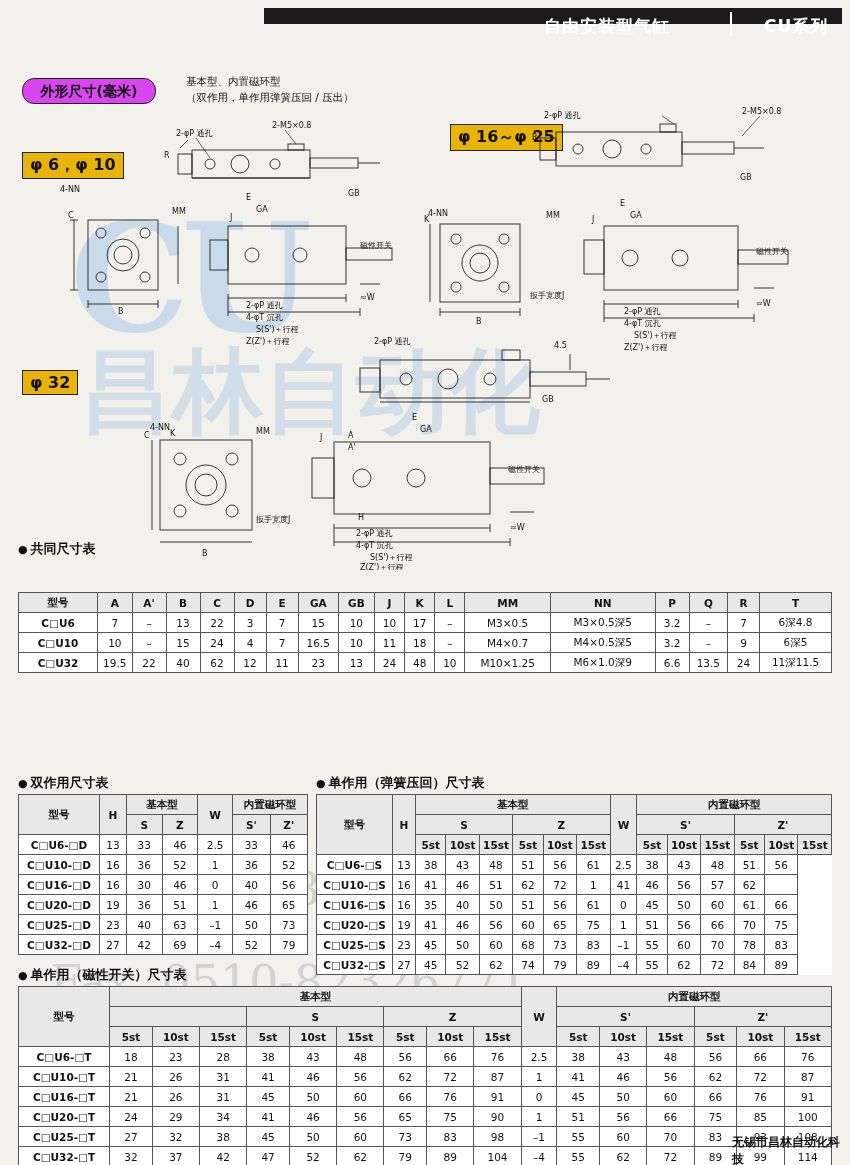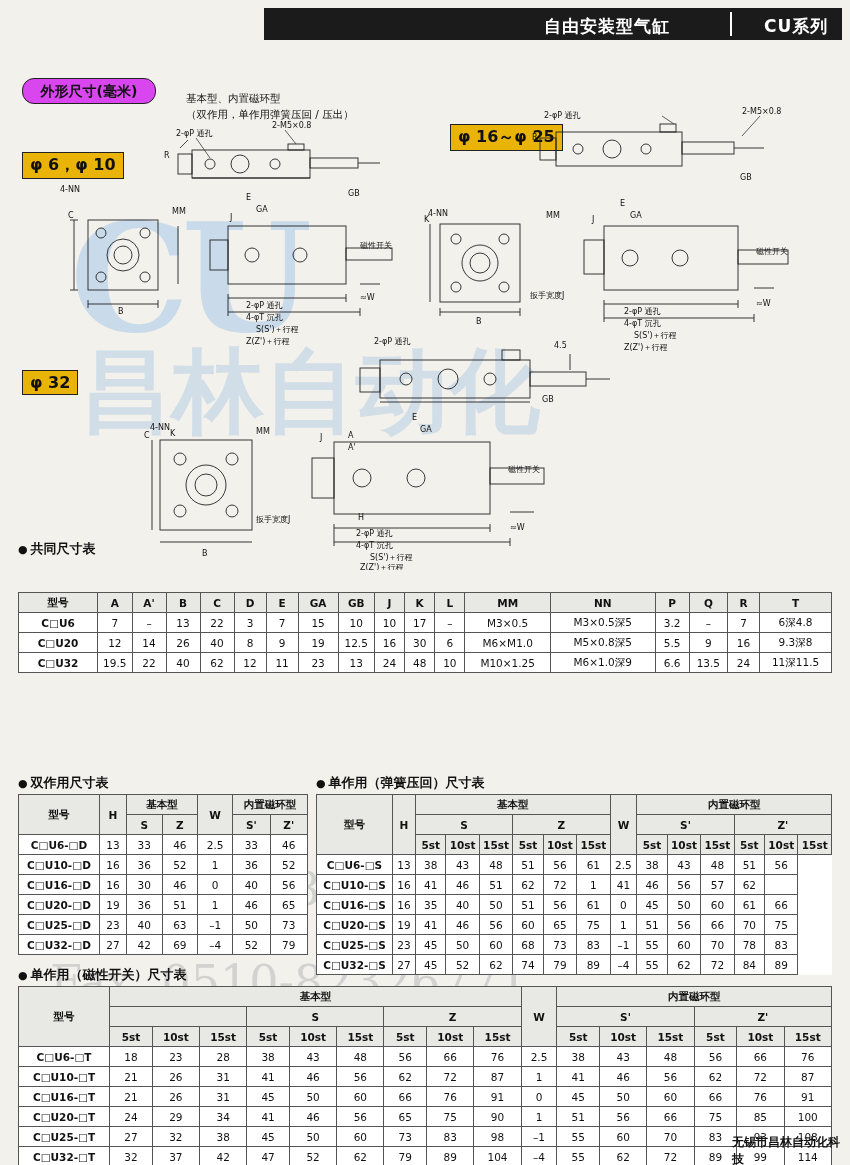--- a/index.html
+++ b/index.html
@@ -25,33 +25,33 @@
   .wm-tel{
     left:60px;top:862px;color:#cfcfcf;font-size:46px;
     font-family:"DejaVu Serif","Liberation Serif",serif;opacity:.9;
   }
   .wm-fax{
     left:50px;top:955px;color:#cfcfcf;font-size:46px;
     font-family:"DejaVu Serif","Liberation Serif",serif;opacity:.9;
   }
   
   .header{
-    position:absolute;left:264px;top:8px;width:578px;height:32px;
+    position:absolute;left:264px;top:8px;width:578px;height:16px;
     background:#1b1b1b;color:#fff;
   }
   .header .t1{position:absolute;left:280px;top:7px;font-size:17px;font-weight:bold;letter-spacing:1px;}
   .header .t2{position:absolute;left:500px;top:7px;font-size:17px;font-weight:bold;letter-spacing:1px;}
   .header .bar{position:absolute;left:466px;top:4px;width:2px;height:24px;background:#fff;}
   
   .pill{
     position:absolute;left:22px;top:78px;width:132px;height:24px;
     border:1.4px solid #222;border-radius:12px;background:#d946ef;
     text-align:center;line-height:24px;font-size:14px;font-weight:bold;
   }
-  .caption{position:absolute;font-size:10.5px;color:#111;line-height:1.35;margin-top:17px;}
+  .caption{position:absolute;font-size:10.5px;color:#111;line-height:1.35;}
   .boxlabel{
     position:absolute;border:1.2px solid #222;background:#eab308;
     font-size:16px;font-weight:bold;padding:2px 7px;
   }
   
   .draw{position:absolute;}
   .draw svg{display:block;}
   
   .sect{position:absolute;font-size:13px;font-weight:bold;}
   .sect::before{content:"\25CF";margin-right:3px;font-size:11px;}
@@ -319,38 +319,38 @@
         <td>17</td>
         <td>–</td>
         <td>M3×0.5</td>
         <td>M3×0.5深5</td>
         <td>3.2</td>
         <td>–</td>
         <td>7</td>
         <td>6深4.8</td>
       </tr>
     <tr>
-        <td class="lbl">C□U20</td>
-        <td>12</td>
-        <td>14</td>
-        <td>26</td>
-        <td>40</td>
-        <td>8</td>
+        <td class="lbl">C□U10</td>
+        <td>10</td>
+        <td>–</td>
+        <td>15</td>
+        <td>24</td>
+        <td>4</td>
+        <td>7</td>
+        <td>16.5</td>
+        <td>10</td>
+        <td>11</td>
+        <td>18</td>
+        <td>–</td>
+        <td>M4×0.7</td>
+        <td>M4×0.5深5</td>
+        <td>3.2</td>
+        <td>–</td>
         <td>9</td>
-        <td>19</td>
-        <td>12.5</td>
-        <td>16</td>
-        <td>30</td>
-        <td>6</td>
-        <td>M6×M1.0</td>
-        <td>M5×0.8深5</td>
-        <td>5.5</td>
-        <td>9</td>
-        <td>16</td>
-        <td>9.3深8</td>
+        <td>6深5</td>
       </tr>
     <tr>
         <td class="lbl">C□U32</td>
         <td>19.5</td>
         <td>22</td>
         <td>40</td>
         <td>62</td>
         <td>12</td>
         <td>11</td>
         <td>23</td>

